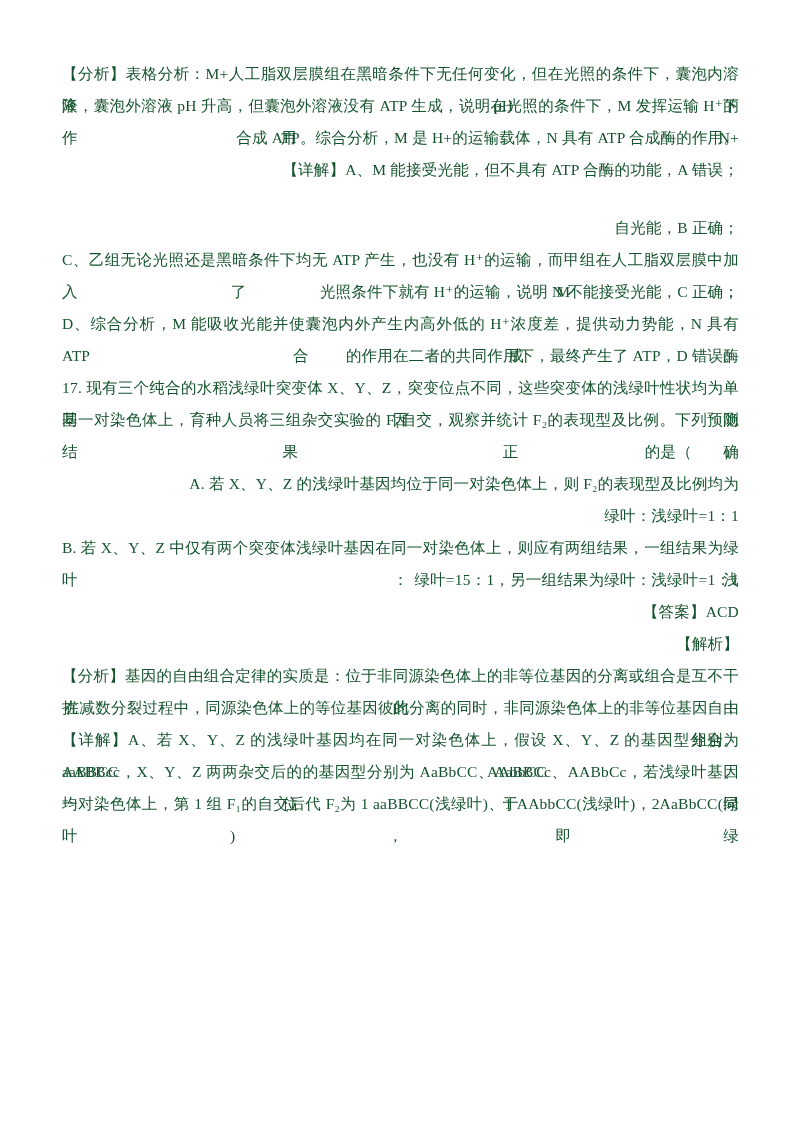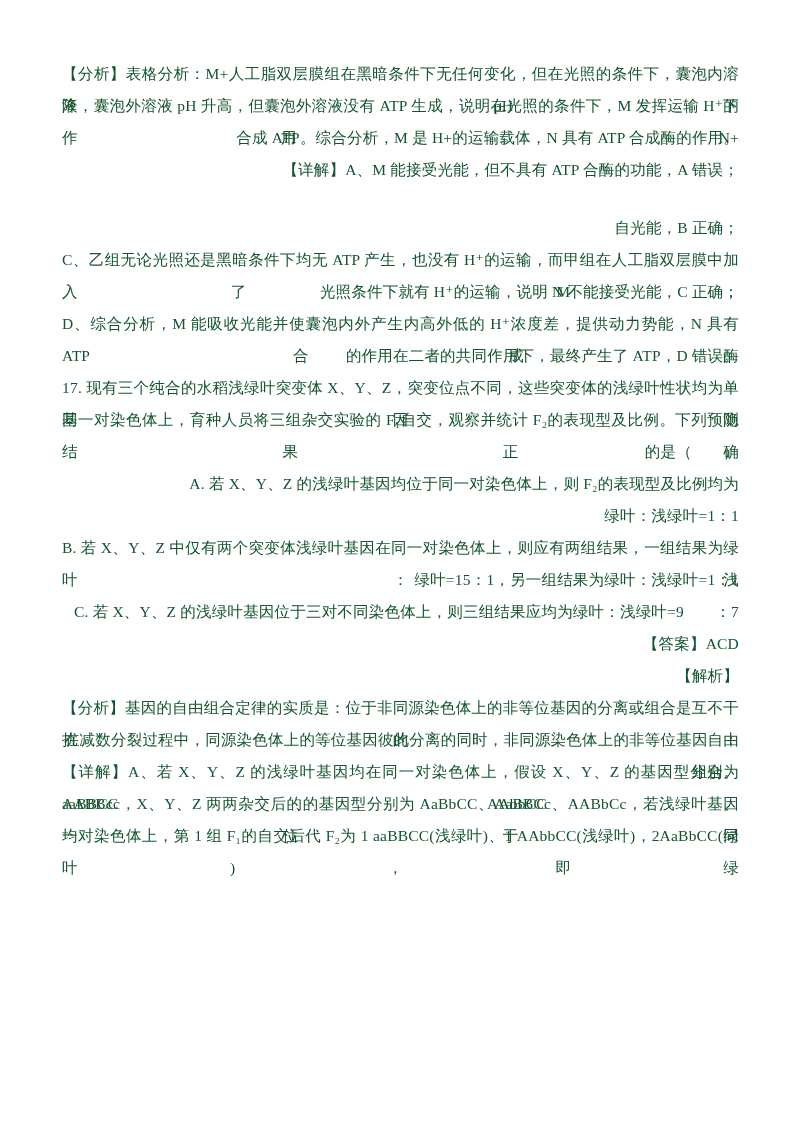--- a/index.html
+++ b/index.html
@@ -77,23 +77,20 @@
         <div class="line">A. 若 X、Y、Z 的浅绿叶基因均位于同一对染色体上，则 F₂的表现型及比例均为</div>
       </div>
       <div class="paragraph">
         <div class="line">绿叶：浅绿叶=1：1</div>
       </div>
       <div class="paragraph">
         <div class="line stretch">B. 若 X、Y、Z 中仅有两个突变体浅绿叶基因在同一对染色体上，则应有两组结果，一组结果为绿叶：浅</div>
         <div class="line">绿叶=15：1，另一组结果为绿叶：浅绿叶=1：1</div>
       </div>
       <div class="paragraph">
-        <div class="line">C. 若 X、Y、Z 的浅绿叶基因位于三对不同染色体上，则三组结果应均为绿叶：浅绿叶=9　　：7</div>
-      </div>
-      <div class="paragraph">
         <div class="line">【答案】ACD</div>
       </div>
       <div class="paragraph">
         <div class="line">【解析】</div>
       </div>
       <div class="paragraph">
         <div class="line stretch">【分析】基因的自由组合定律的实质是：位于非同源染色体上的非等位基因的分离或组合是互不干扰的；</div>
         <div class="line">在减数分裂过程中，同源染色体上的等位基因彼此分离的同时，非同源染色体上的非等位基因自由组合。</div>
       </div>
       <div class="paragraph">

